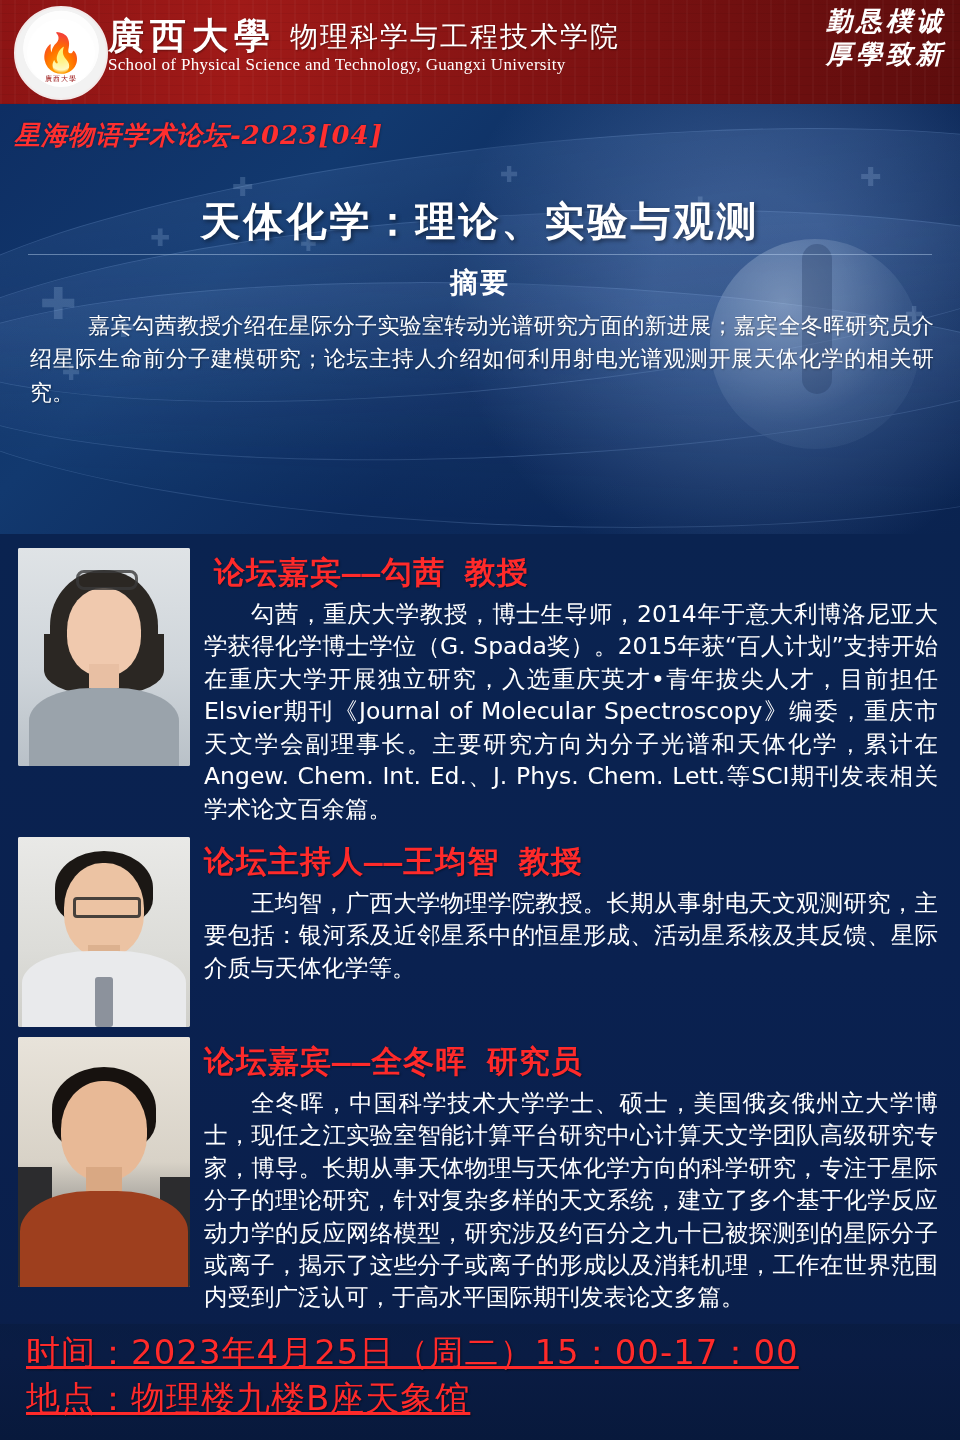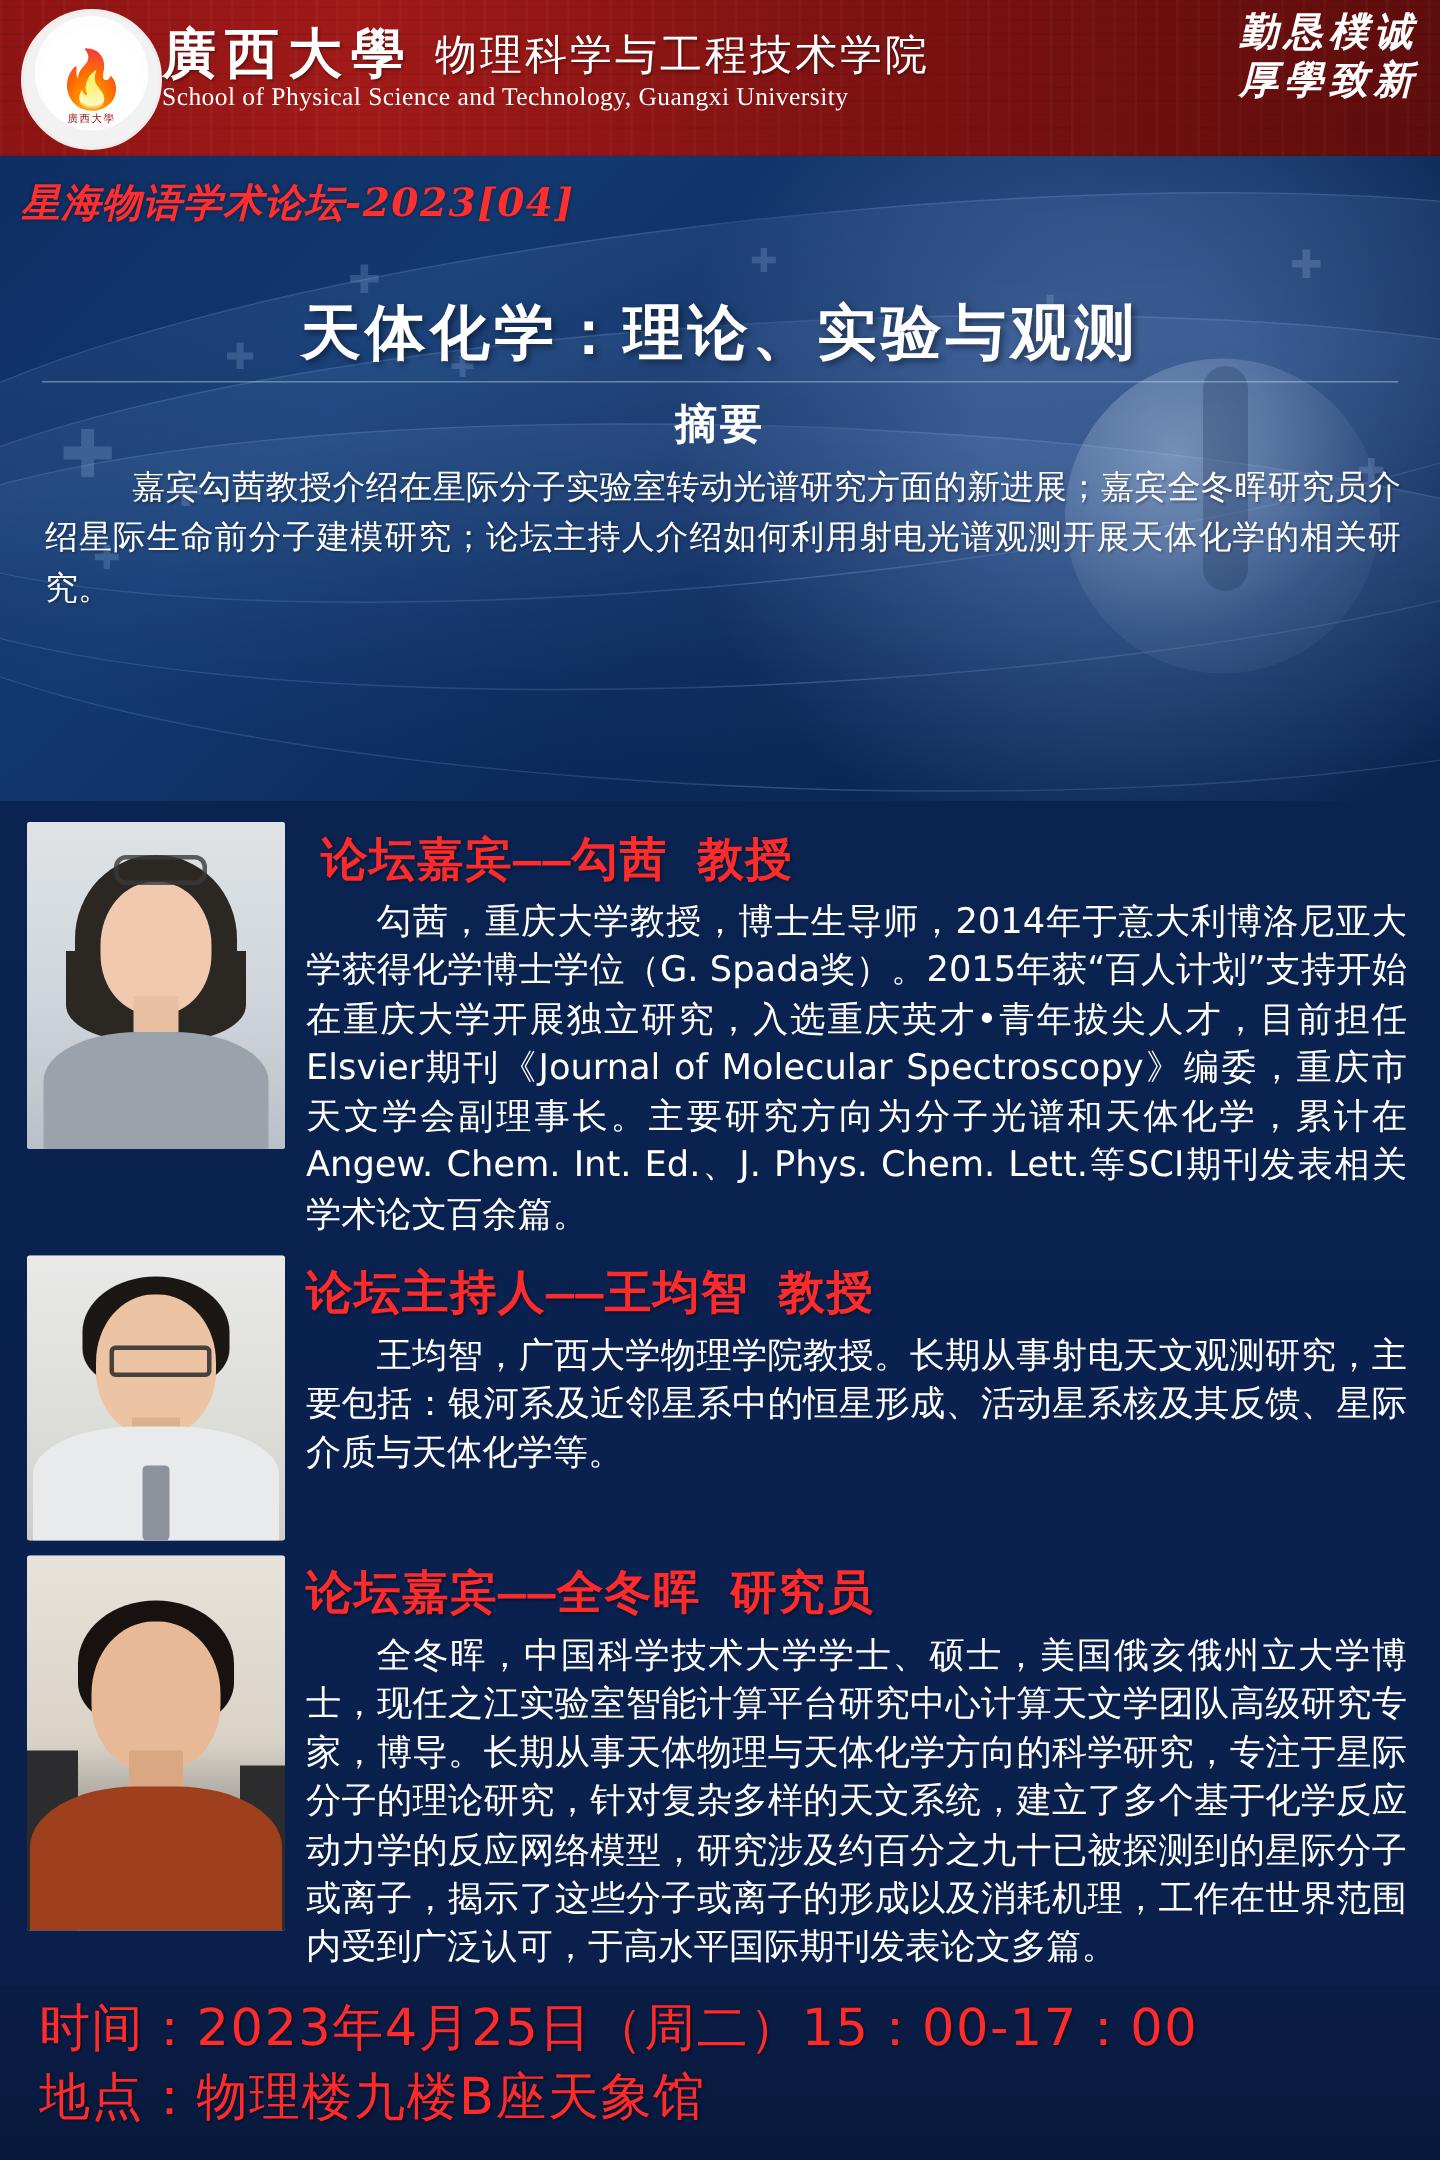--- a/index.html
+++ b/index.html
@@ -99,21 +99,21 @@
   }
   .motto {
     position: absolute;
     right: 14px; top: 8px;
     width: 250px;
     text-align: right;
     color: #fff;
     font-family: "DejaVu Serif", serif;
     line-height: 1.05;
   }
-  .motto .m1 { font-size: 26px; font-style: italic; font-weight: 700; letter-spacing: 4px; font-family: Liberation Serif, serif;}
+  .motto .m1 { font-size: 26px; font-style: italic; font-weight: 700; letter-spacing: 4px;}
   .motto .m2 { font-size: 26px; font-style: italic; font-weight: 700; letter-spacing: 4px; margin-top: 6px;}
 
   
   .top-section {
     position: relative;
     height: 430px;
     background:
       radial-gradient(circle at 78% 42%, rgba(120,160,220,.35) 0 12%, rgba(120,160,220,0) 38%),
       linear-gradient(135deg,#0e2e63 0%,#12396f 28%,#0c2a5c 55%,#0a2350 100%);
     overflow: hidden;
@@ -307,20 +307,21 @@
     padding: 10px 0 18px 26px;
     background: linear-gradient(180deg, rgba(10,30,72,0) 0%, #0a1c44 28%, #08193c 100%);
   }
   .footer-line {
     font-size: 34px;
     color: #ff2a2a;
     font-family: "DejaVu Sans", sans-serif;
     letter-spacing: 1px;
     line-height: 1.35;
     text-shadow: 1px 1px 2px rgba(0,0,0,.45);
+    text-decoration: underline;
   }
 </style>
 </head>
 <body>
 
 <div class="poster">
 
   <div class="header">
     <div class="header-pattern"></div>
     <div class="logo">

